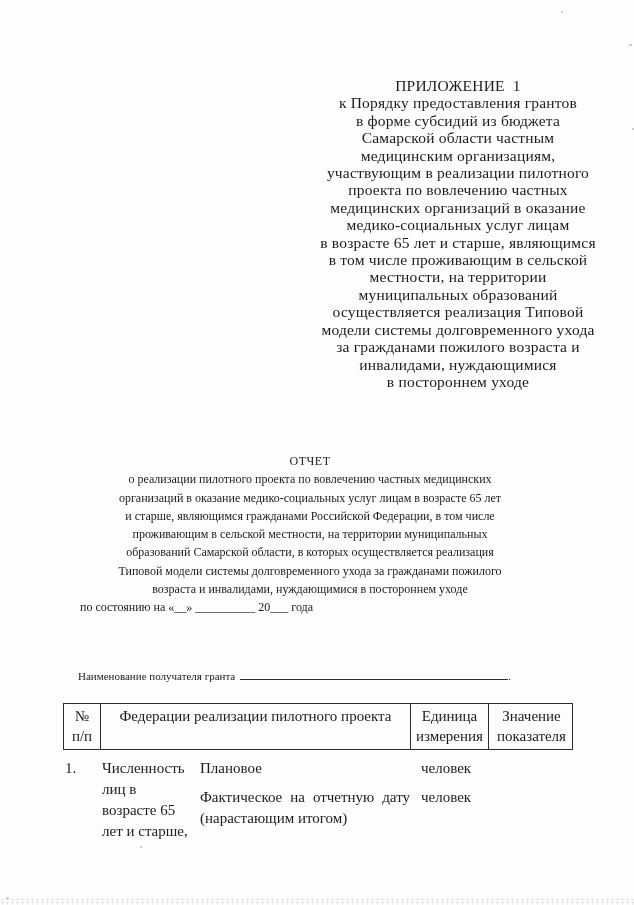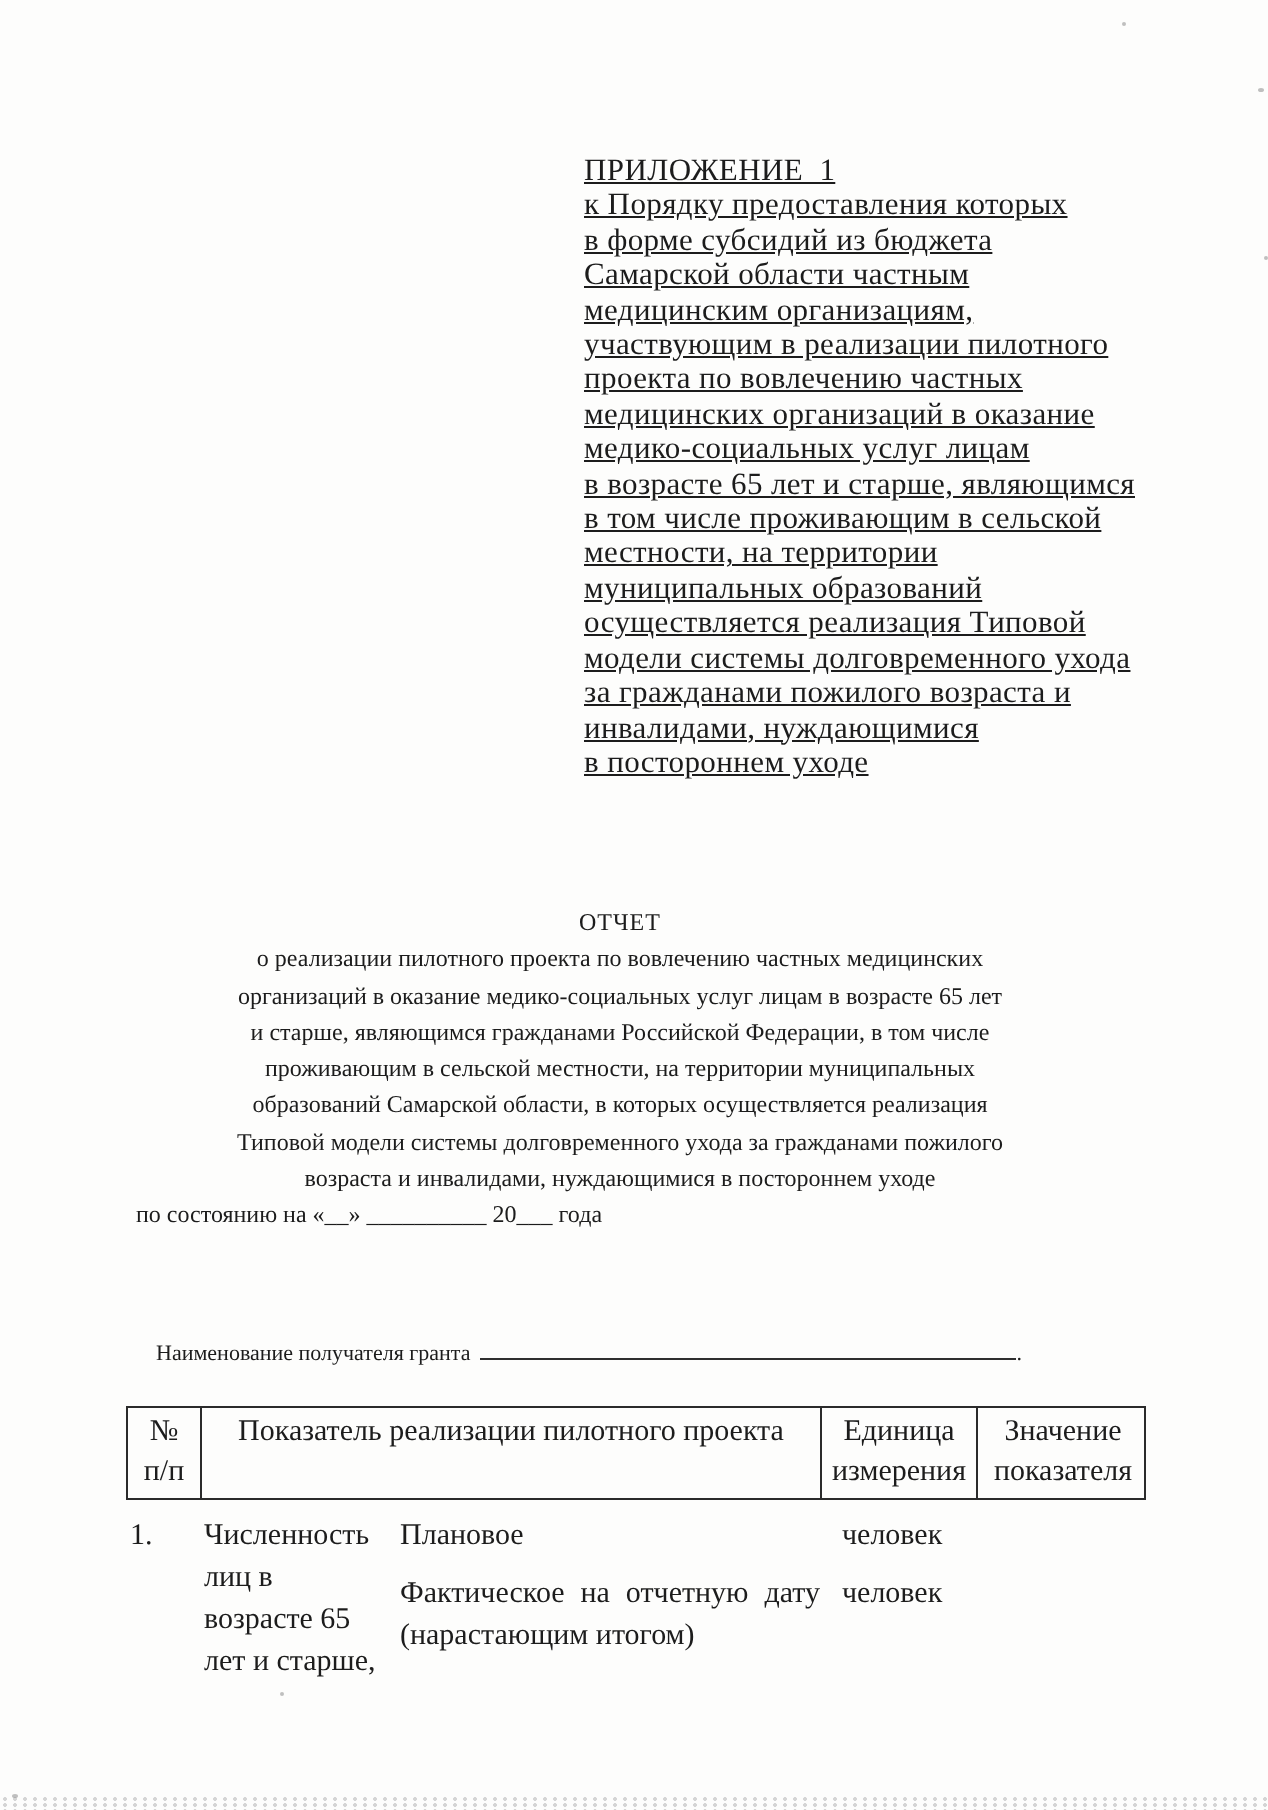--- a/index.html
+++ b/index.html
@@ -11,32 +11,32 @@
     position: relative;
     overflow: hidden;
   }
   .page { position: absolute; inset: 0; }
 
   
   .appendix {
     position: absolute;
     left: 292px; top: 77px; width: 332px;
     font-size: 15.5px; line-height: 17.4px;
-    letter-spacing: 0.2px; text-decoration: underline;
+    text-align: center; letter-spacing: 0.2px;
   }
 
   
   .report {
     position: absolute;
     left: 28px; top: 452px; width: 564px;
     font-size: 12px; line-height: 18.3px;
     text-align: center;
   }
   .report-title { letter-spacing: 0.5px; }
-  .report-date { text-align: left; margin-left: 40px; }
+  .report-date { text-align: left; margin-left: 52px; }
 
   
   .grant-line {
     position: absolute;
     left: 78px; top: 666px; width: 510px;
     font-size: 11px; line-height: 18px;
     white-space: nowrap;
   }
   .blank-line {
     display: inline-block;
@@ -92,21 +92,21 @@
     opacity: .4;
   }
 </style>
 </head>
 <body>
 
 <div class="page">
 
   <div class="appendix">
       <div>ПРИЛОЖЕНИЕ&nbsp; 1</div>
-      <div>к Порядку предоставления которых</div>
+      <div>к Порядку предоставления грантов</div>
       <div>в форме субсидий из бюджета</div>
       <div>Самарской области частным</div>
       <div>медицинским организациям,</div>
       <div>участвующим в реализации пилотного</div>
       <div>проекта по вовлечению частных</div>
       <div>медицинских организаций в оказание</div>
       <div>медико-социальных услуг лицам</div>
       <div>в возрасте 65 лет и старше, являющимся</div>
       <div>в том числе проживающим в сельской</div>
       <div>местности, на территории</div>
@@ -133,21 +133,21 @@
   </div>
 
   <div class="grant-line">
     <span>Наименование получателя гранта</span><span class="blank-line"></span><span>.</span>
   </div>
 
   <div class="tbl">
     <div class="tbl-head">
       <div class="th">№
 п/п</div>
-      <div class="th">Показатель реализации пилотного проекта</div>
+      <div class="th">Федерации реализации пилотного проекта</div>
       <div class="th">Единица
 измерения</div>
       <div class="th">Значение
 показателя</div>
     </div>
 
     <div class="tbl-row">
       <div class="td c-num">1.</div>
       <div class="td c-indname">Численность
 лиц в

